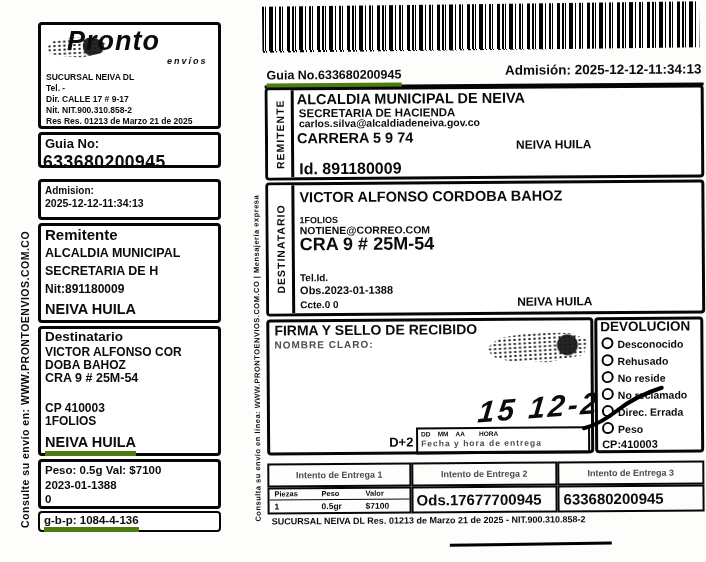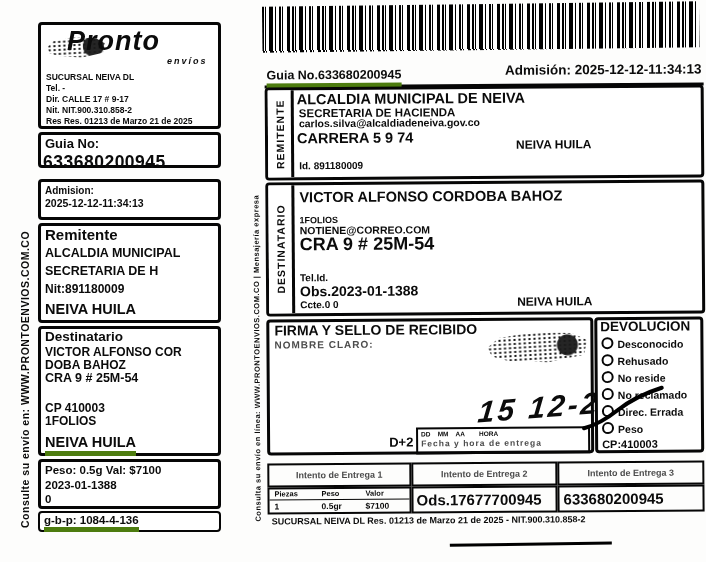--- a/index.html
+++ b/index.html
@@ -112,33 +112,33 @@
 
     <div class="box" style="left:8px;top:86px;width:439px;height:93px;">
       <div class="tab">
         <span>REMITENTE</span>
       </div>
       <div class="t" style="left:29px;top:2px;font-size:14.5px;">ALCALDIA MUNICIPAL DE NEIVA</div>
       <div class="t" style="left:31px;top:17px;font-size:11.5px;">SECRETARIA DE HACIENDA</div>
       <div class="t" style="left:31px;top:28px;font-size:10.5px;">carlos.silva@alcaldiadeneiva.gov.co</div>
       <div class="t" style="left:29px;top:41px;font-size:14.5px;">CARRERA 5 9 74</div>
       <div class="t" style="left:248px;top:50px;font-size:12px;">NEIVA HUILA</div>
-      <div class="t" style="left:31px;top:70px;font-size:10px;text-align:right;">Id. 891180009</div>
+      <div class="t" style="left:31px;top:70px;font-size:16px;text-align:right;">Id. 891180009</div>
     </div>
 
     <div class="box" style="left:8px;top:181px;width:439px;height:134px;">
       <div class="tab">
         <span>DESTINATARIO</span>
       </div>
       <div class="t" style="left:31px;top:5px;font-size:14.5px;">VICTOR ALFONSO CORDOBA BAHOZ</div>
       <div class="t" style="left:31px;top:31px;font-size:9px;">1FOLIOS</div>
       <div class="t" style="left:31px;top:40px;font-size:10.5px;">NOTIENE@CORREO.COM</div>
       <div class="t" style="left:31px;top:50px;font-size:18px;">CRA 9 # 25M-54</div>
       <div class="t" style="left:31px;top:87px;font-size:10px;">Tel.Id.</div>
-      <div class="t" style="left:31px;top:99px;font-size:14px;">Obs.2023-01-1388</div>
+      <div class="t" style="left:31px;top:99px;font-size:11px;">Obs.2023-01-1388</div>
       <div class="t" style="left:31px;top:114px;font-size:10px;">Ccte.0 0</div>
       <div class="t" style="left:248px;top:112px;font-size:12px;">NEIVA HUILA</div>
     </div>
 
     <div class="box" style="left:8px;top:318px;width:327px;height:136px;">
       <div class="t" style="left:5px;top:1px;font-size:14px;">FIRMA Y SELLO DE RECIBIDO</div>
       <div class="t faded" style="left:5px;top:17px;font-size:10px;letter-spacing:1px;">NOMBRE CLARO:</div>
       <div class="abs stamp" style="left:218px;top:8px;width:100px;height:36px;"></div>
       <div class="t hand" style="left:208px;top:68px;font-size:30px;">15 12-2025</div>
       <div class="t" style="left:119px;top:114px;font-size:13px;">D+2</div>

